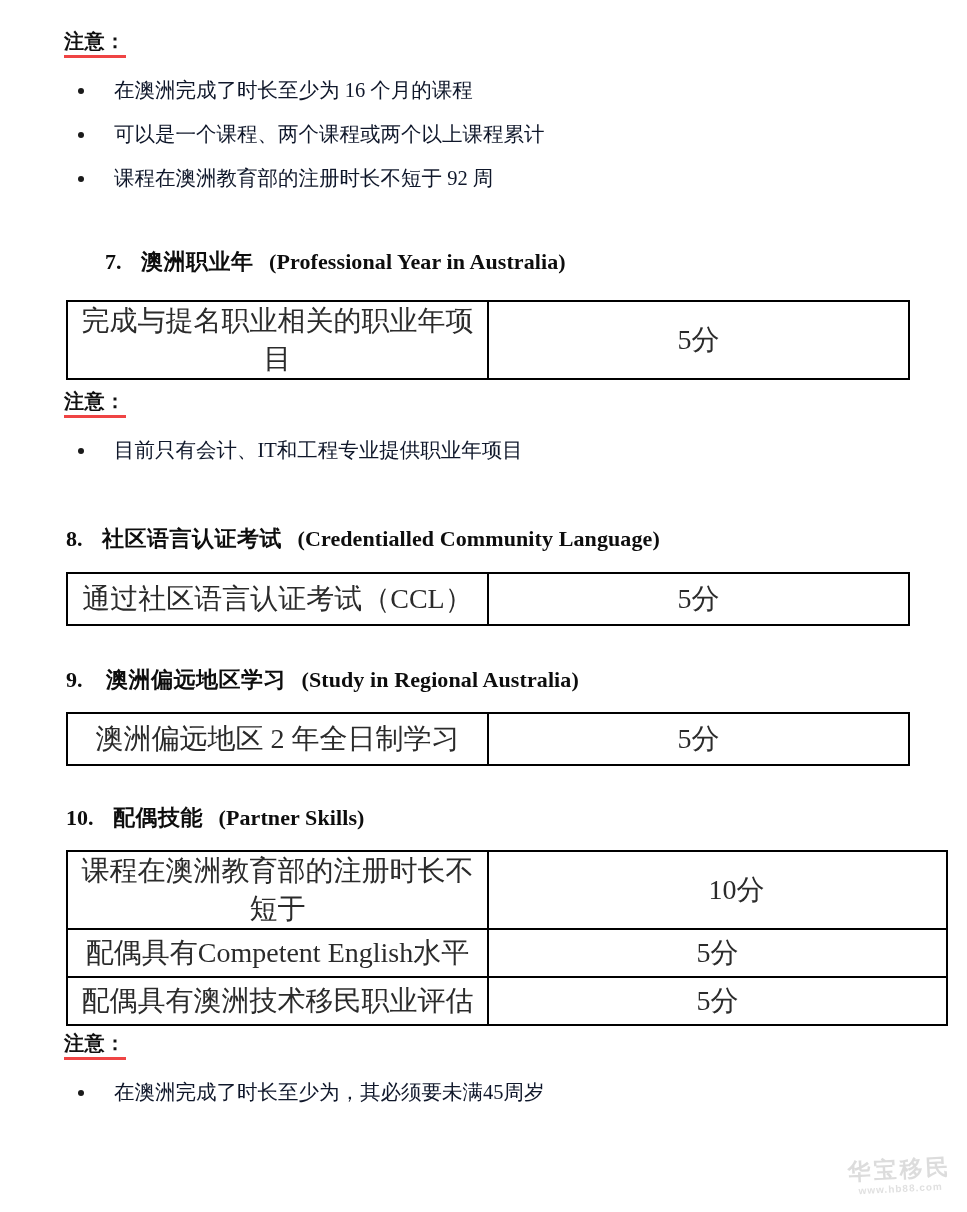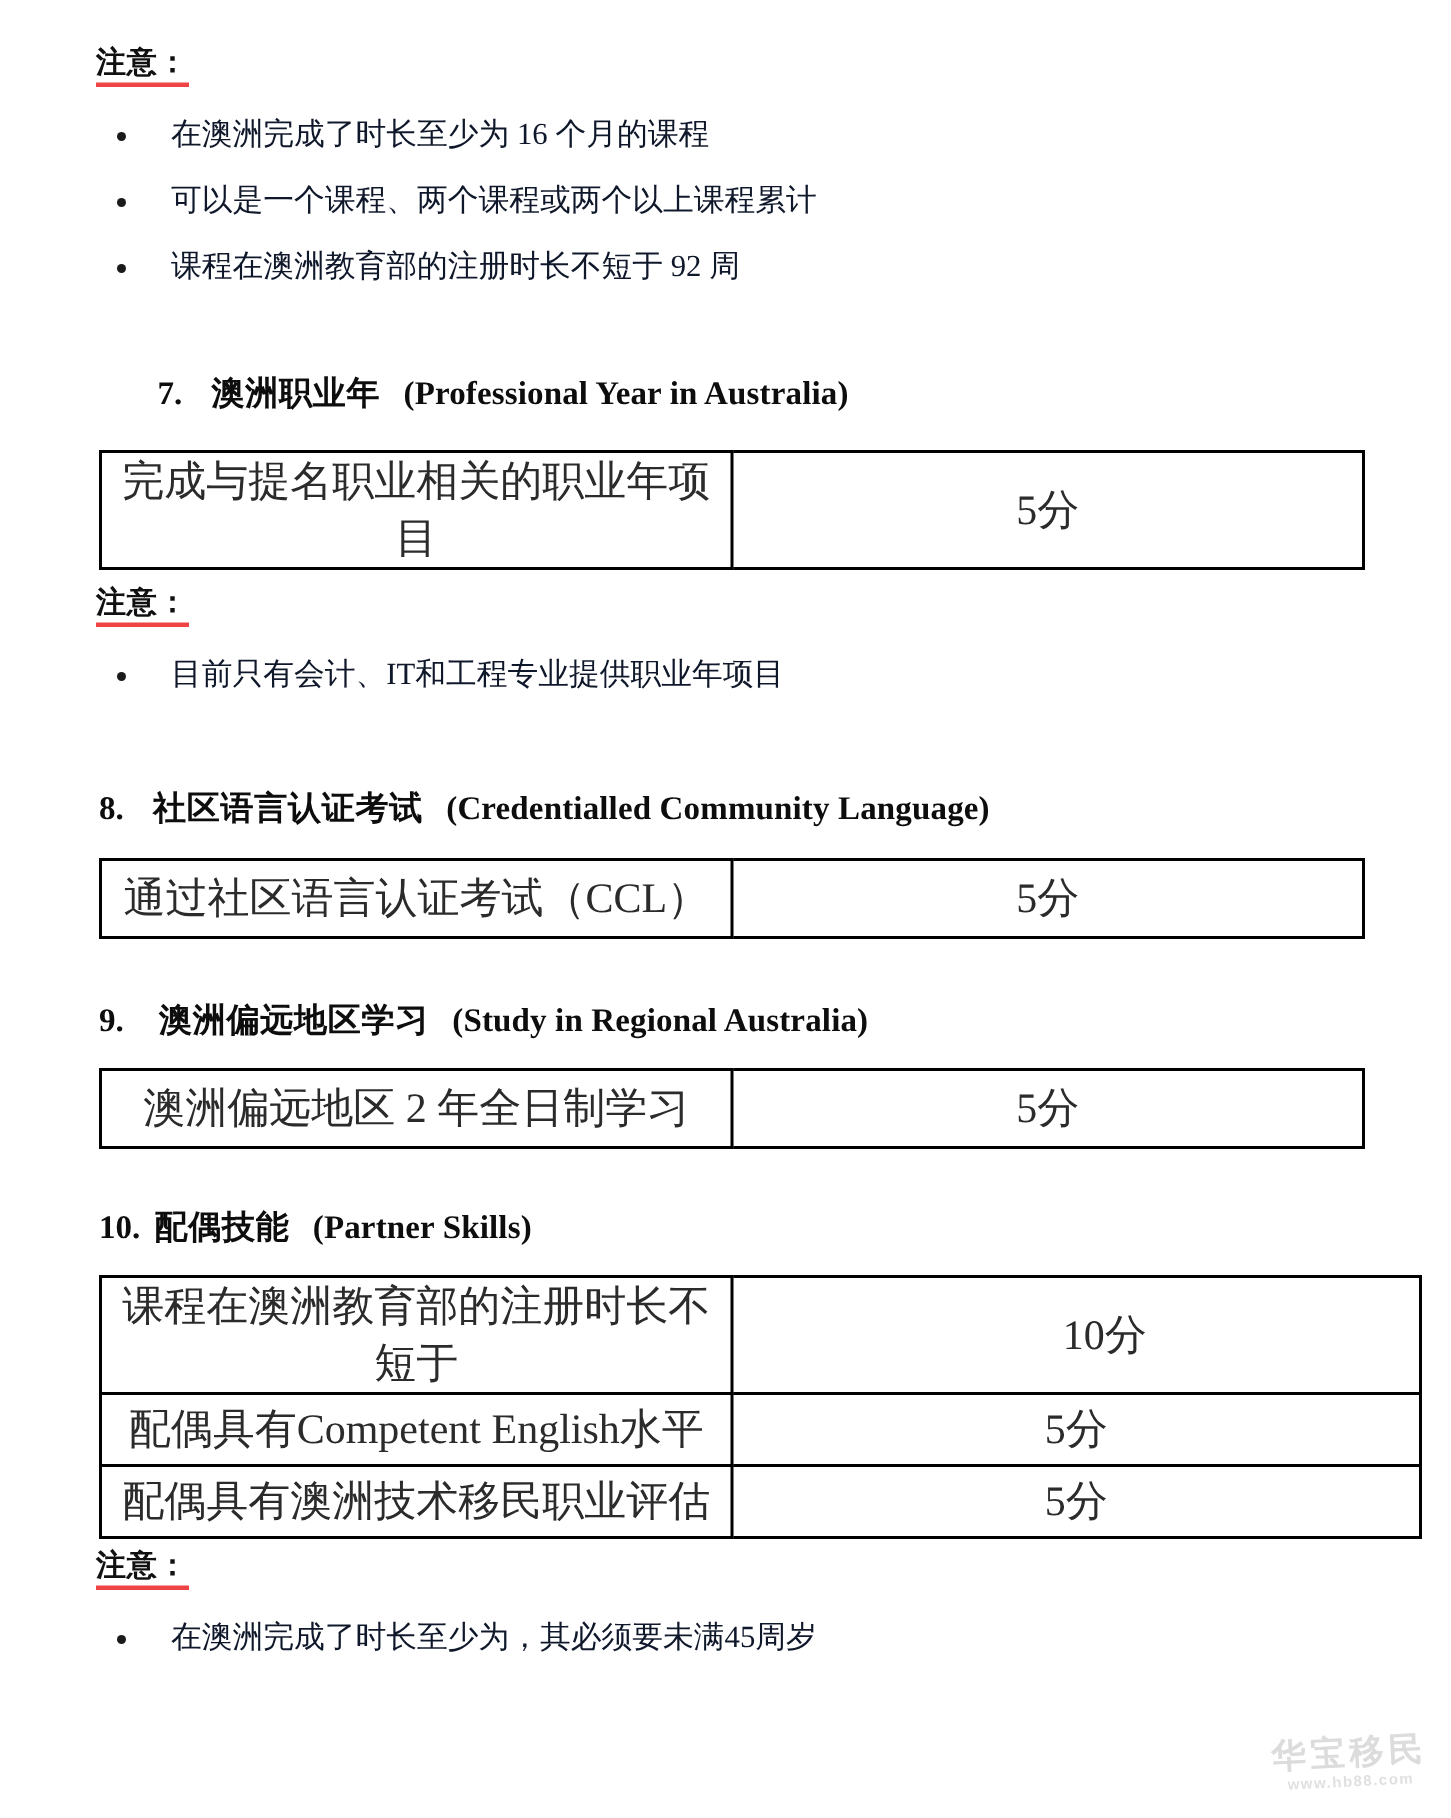--- a/index.html
+++ b/index.html
@@ -191,21 +191,21 @@
     <tbody>
       <tr>
         <td class="label" style="height:50px;">澳洲偏远地区 2 年全日制学习</td>
         <td class="points" style="height:50px;">5分</td>
       </tr>
     </tbody>
   </table>
 
   <div class="section-heading" style="left:66px; top:806px;">
     <span class="sec-num">10.</span>
-    <span class="sec-cn" style="margin-left:4px;">配偶技能</span>
+    <span class="sec-cn" style="margin-left:14px;">配偶技能</span>
     <span class="sec-en" style="margin-left:10px;">(Partner Skills)</span>
   </div>
 
   <table class="score-table" style="left:66px; top:850px; width:822px;">
     <tbody>
       <tr>
         <td class="label" style="height:46px;">课程在澳洲教育部的注册时长不短于</td>
         <td class="points" style="height:46px;padding-left:42px;">10分</td>
       </tr>
       <tr>

